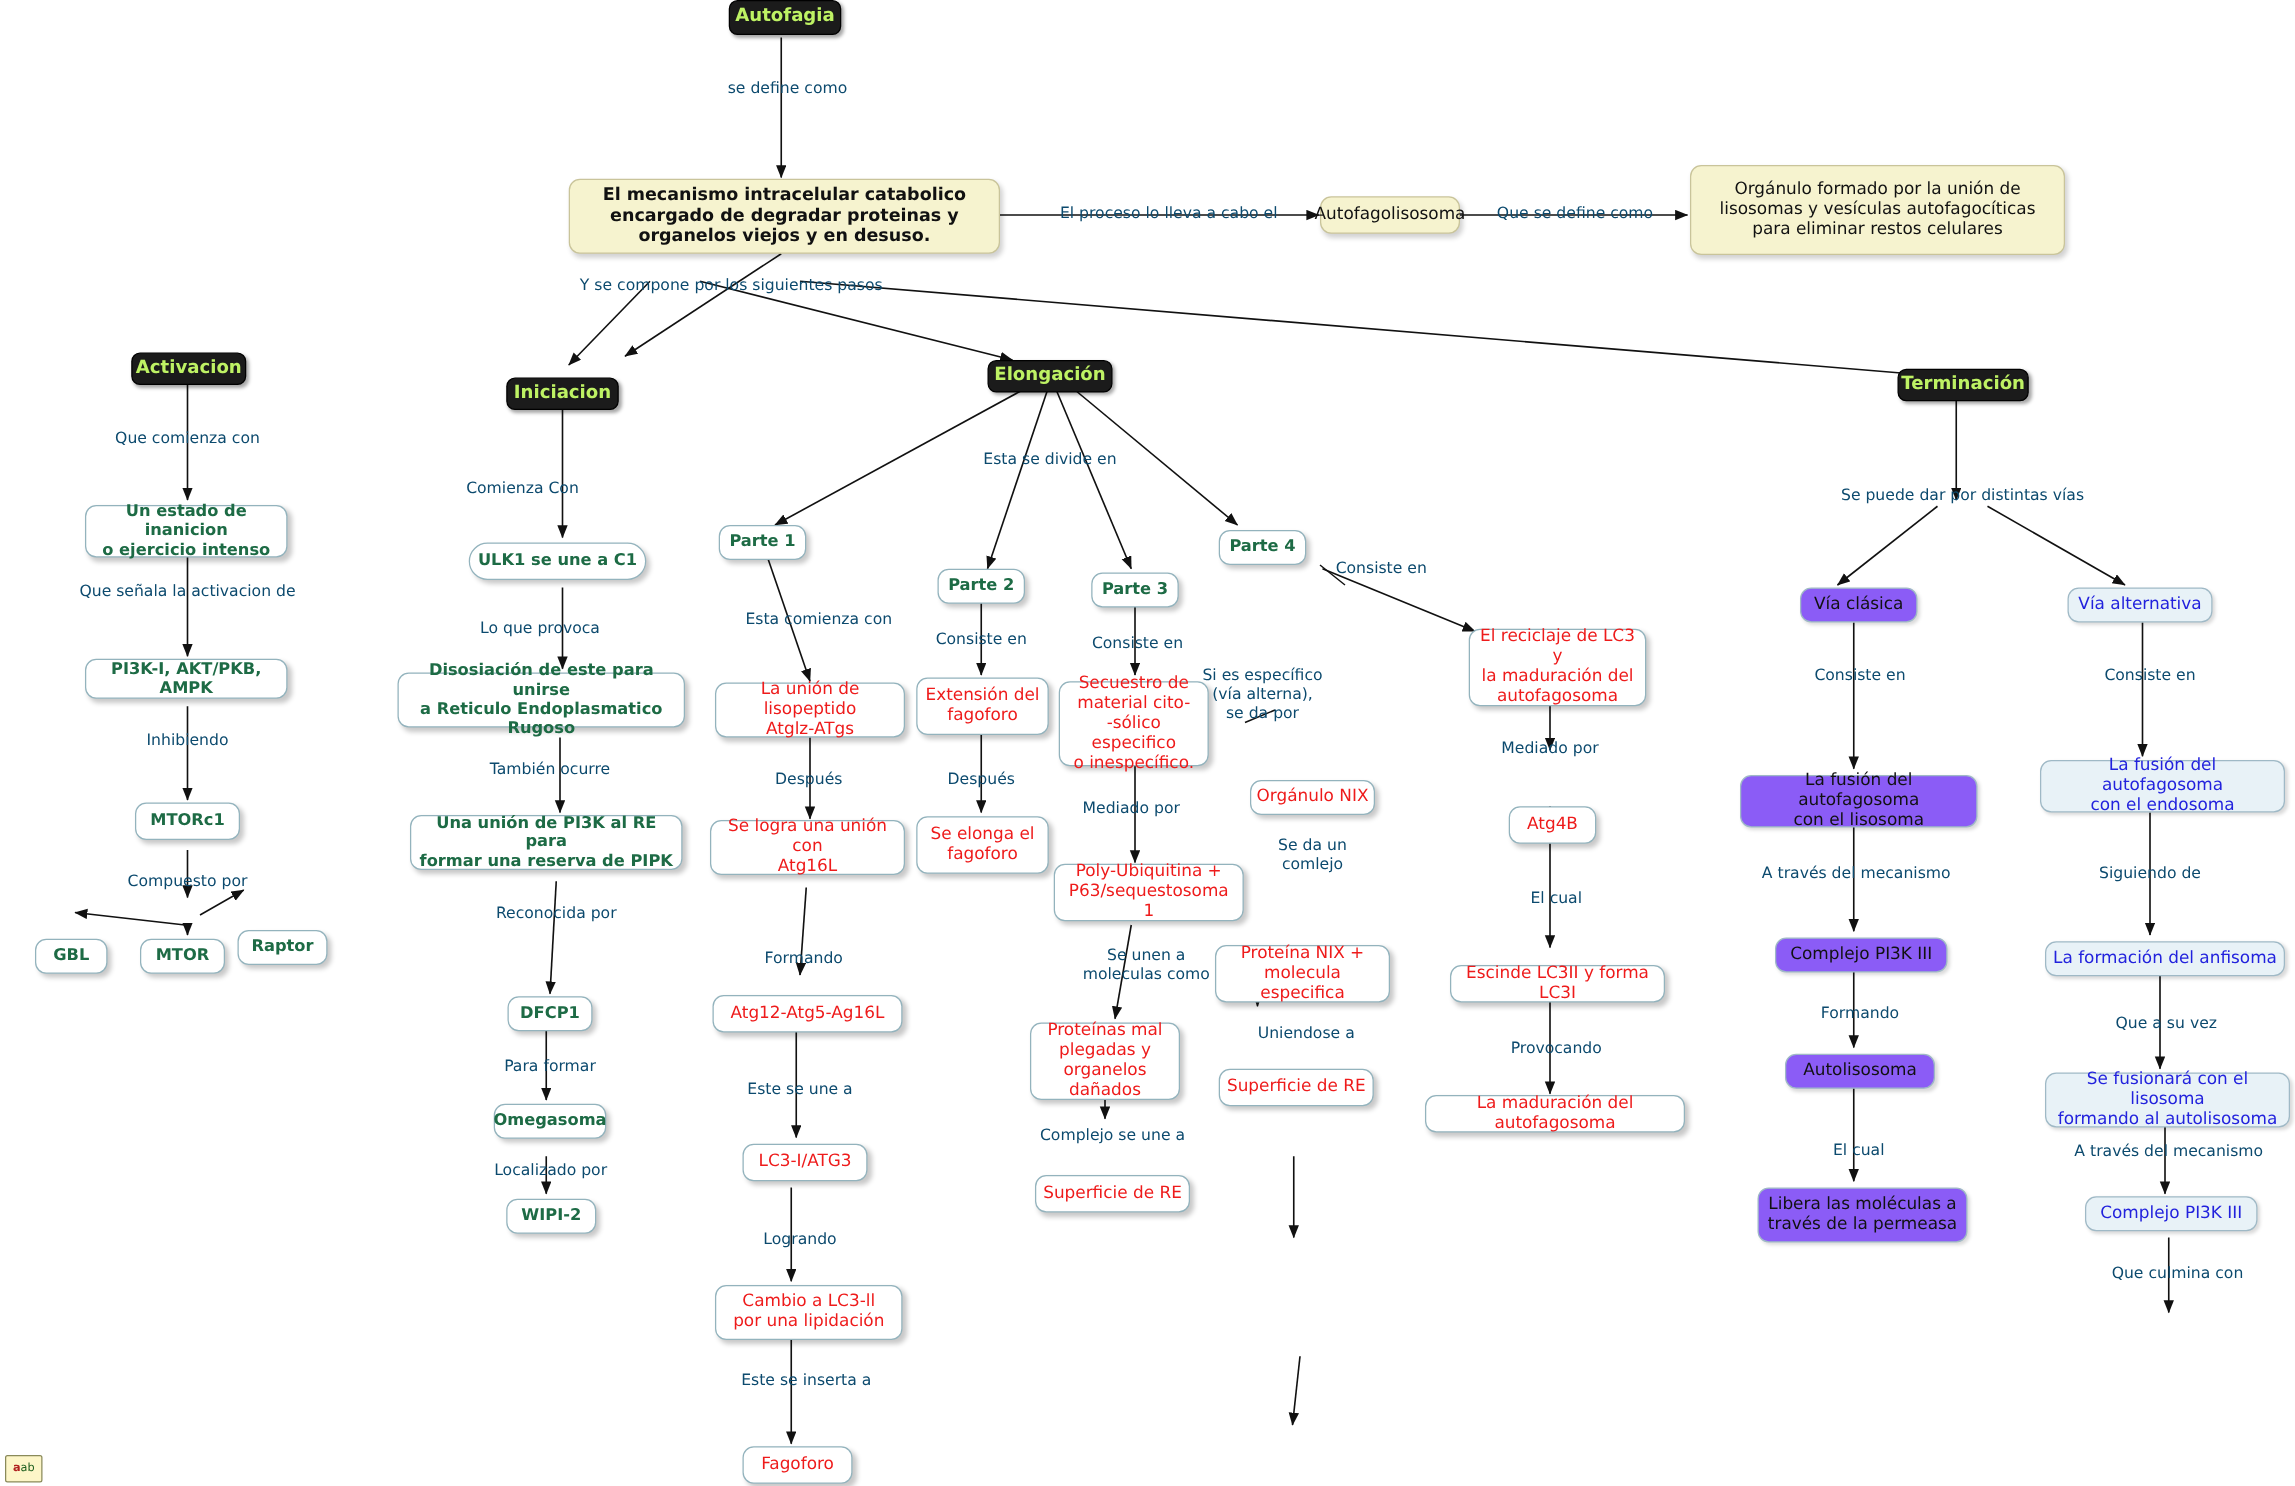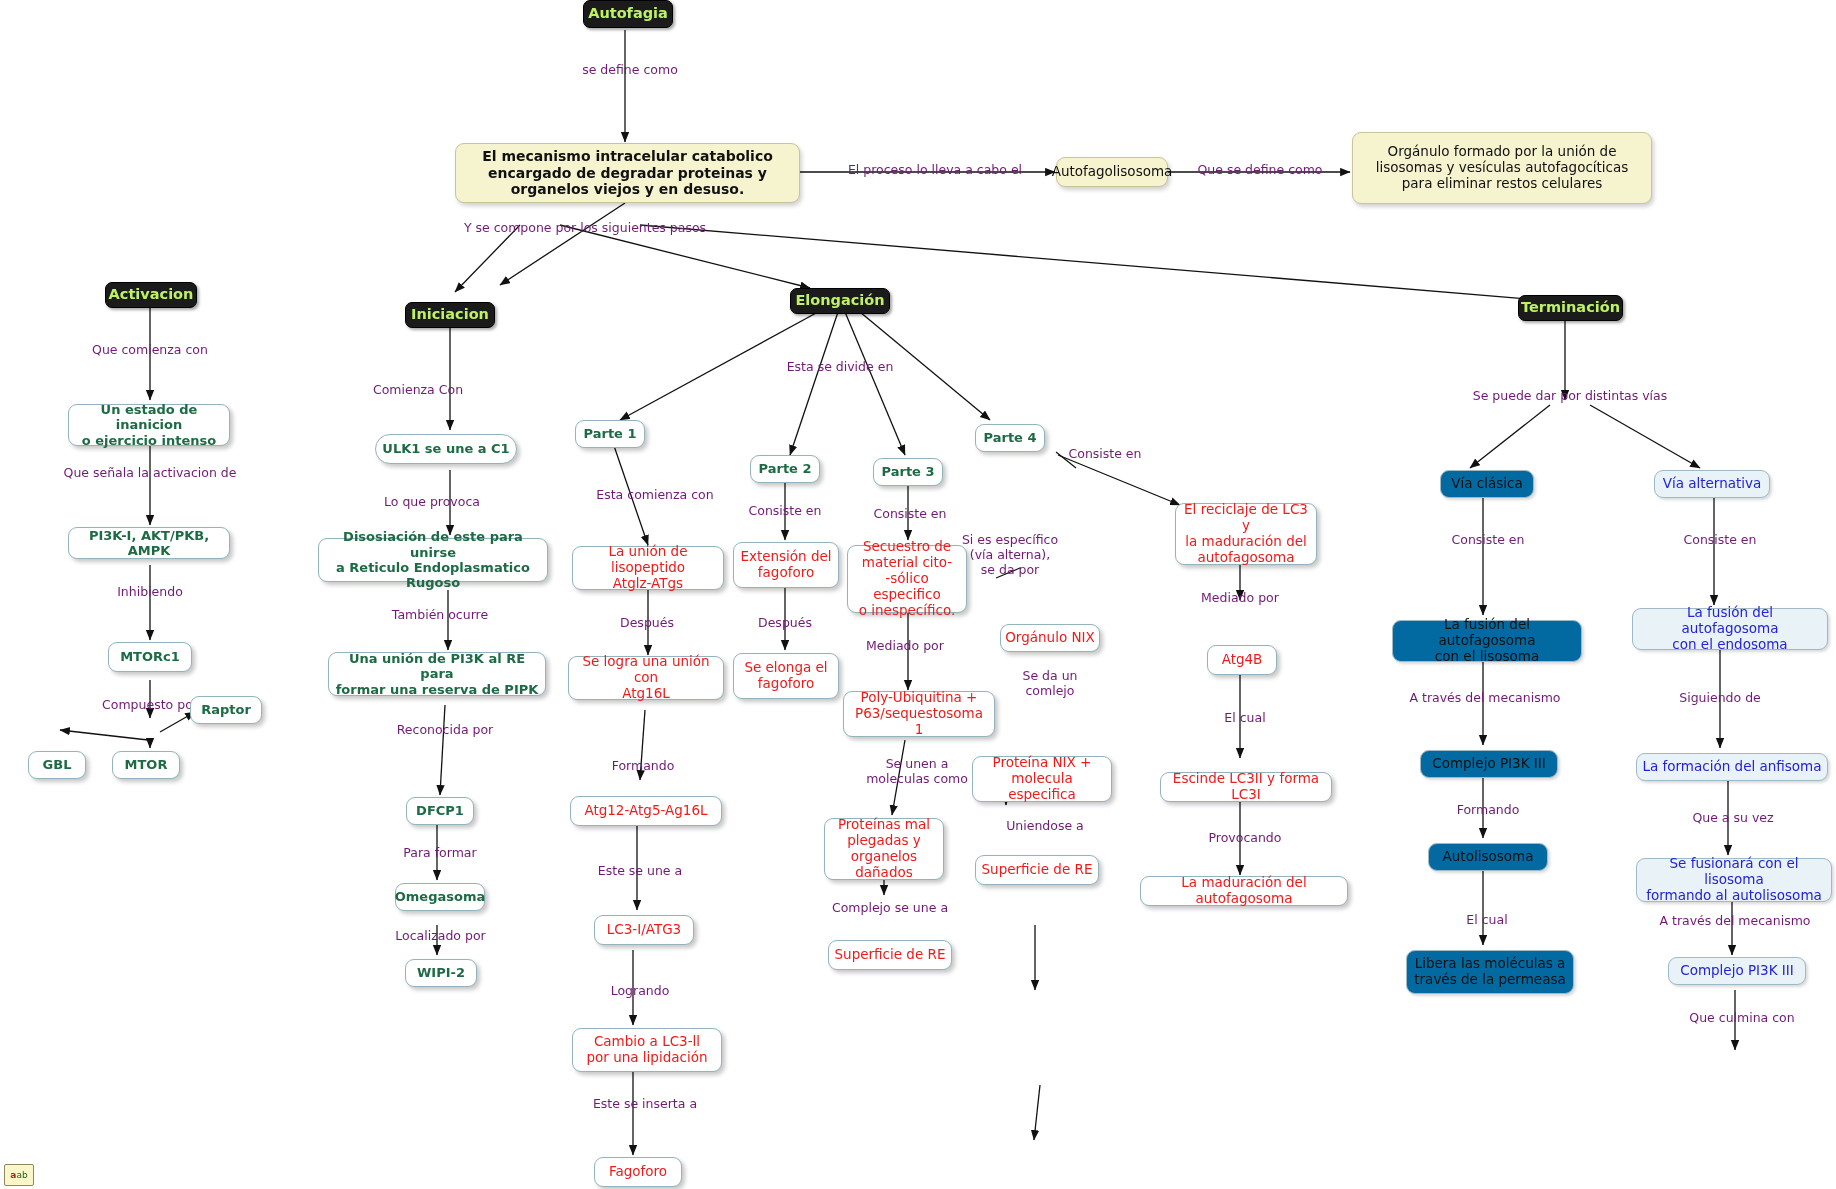--- a/index.html
+++ b/index.html
@@ -23,27 +23,27 @@
 
   
   .n-green{background:#ffffff;color:#1d6b45;border:1.6px solid #93b3bd;border-radius:9px;
            font-weight:bold;font-size:13px;box-shadow:3px 3px 4px rgba(0,0,0,.22);}
 
   
   .n-red{background:#ffffff;color:#ee1b1b;border:1.6px solid #93b3bd;border-radius:9px;
          font-size:13.5px;box-shadow:3px 3px 4px rgba(0,0,0,.22);}
 
   
-  .n-blue{background:#0369a1;color:#111;border:1.2px solid #9fb9c6;border-radius:9px;
+  .n-blue{background:#8b5cf6;color:#111;border:1.2px solid #9fb9c6;border-radius:9px;
           font-size:13.5px;box-shadow:2px 2px 3px rgba(0,0,0,.15);}
   
   .n-blue2{background:#e8f2f7;color:#2222dd;border:1.2px solid #9fb9c6;border-radius:9px;
            font-size:13.5px;box-shadow:2px 2px 3px rgba(0,0,0,.15);}
 
-  .edge-label{position:absolute;font-size:12.5px;color:#701a75;text-align:center;
+  .edge-label{position:absolute;font-size:12.5px;color:#0c4a6e;text-align:center;
               white-space:pre-line;line-height:1.2;background:transparent;}
 
   #stamp{position:absolute;left:4px;top:1164px;width:28px;height:20px;
          border:1px solid #8a8a5a;background:#fdf6c8;border-radius:2px;
          display:flex;align-items:center;justify-content:center;font-size:9px;color:#333;}
   #stamp .a{color:#b02020;font-weight:bold;font-size:9px;}
   #stamp .b{color:#206020;font-size:9px;}
 </style>
 </head>
 <body>
@@ -154,21 +154,21 @@
   <div class="edge-label" style="left:35px;top:465px;width:230px;">Que señala la activacion de</div>
 
   <div class="node n-green" style="left:68px;top:527px;width:162px;height:32px;">PI3K-I, AKT/PKB, AMPK</div>
   <div class="edge-label" style="left:85px;top:584px;width:130px;">Inhibiendo</div>
 
   <div class="node n-green" style="left:108px;top:642px;width:84px;height:30px;">MTORc1</div>
   <div class="edge-label" style="left:80px;top:697px;width:140px;">Compuesto por</div>
 
   <div class="node n-green" style="left:28px;top:751px;width:58px;height:28px;">GBL</div>
   <div class="node n-green" style="left:112px;top:751px;width:68px;height:28px;">MTOR</div>
-  <div class="node n-green" style="left:190px;top:696px;width:72px;height:28px;">Raptor</div>
+  <div class="node n-green" style="left:190px;top:744px;width:72px;height:28px;">Raptor</div>
 
   <div class="node n-root" style="left:405px;top:302px;width:90px;height:26px;">Iniciacion</div>
   <div class="edge-label" style="left:338px;top:382px;width:160px;">Comienza Con</div>
 
   <div class="node n-green" style="left:375px;top:434px;width:142px;height:30px;border-radius:15px;">ULK1 se une a C1</div>
   <div class="edge-label" style="left:352px;top:494px;width:160px;">Lo que provoca</div>
 
   <div class="node n-green" style="left:318px;top:538px;width:230px;height:44px;padding:2px 6px;">Disosiación de este para unirse
 a Reticulo Endoplasmatico Rugoso</div>
   <div class="edge-label" style="left:360px;top:607px;width:160px;">También ocurre</div>

